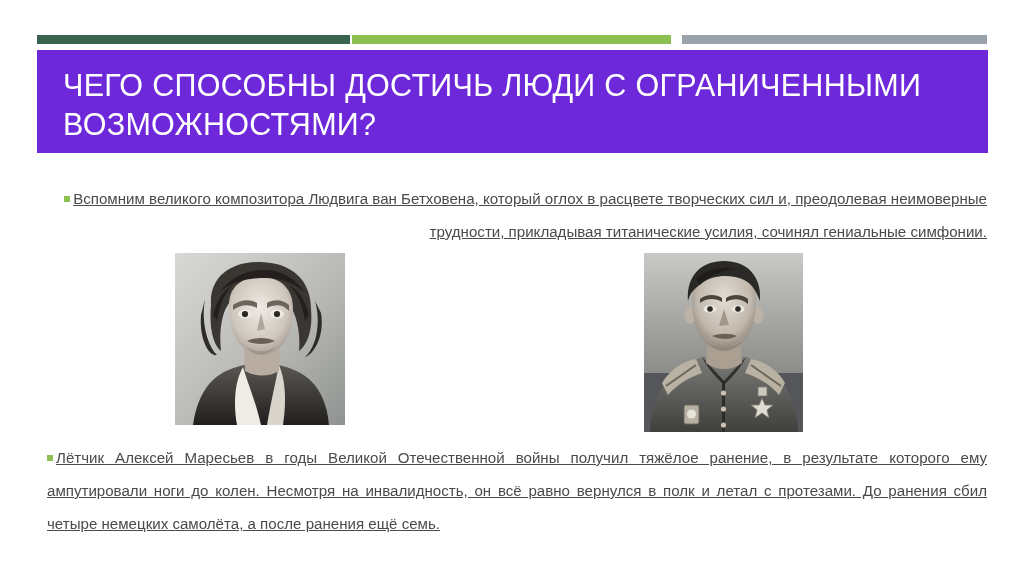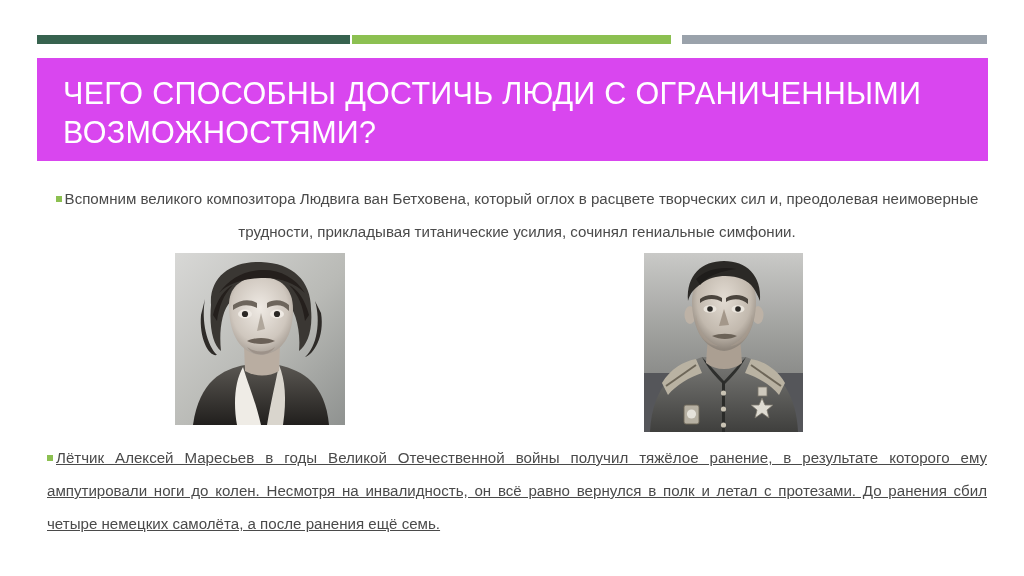--- a/index.html
+++ b/index.html
@@ -32,24 +32,23 @@
   .rule-green { left: 352px; width: 319px; background: #8cc051; }
   .rule-gray  { left: 682px; width: 305px; background: #9aa2ab; }
 
   
   .title-banner {
     position: absolute;
     left: 37px;
     top: 50px;
     width: 951px;
     height: 103px;
-    background: #d946ef;
+    background: #6d28d9;
     box-sizing: border-box;
     padding: 16px 26px 0 26px;
-    margin-top: 8px;
   }
   .title-text {
     color: #ffffff;
     font-size: 30.5px;
     line-height: 39px;
     letter-spacing: 0.3px;
     font-weight: 400;
     white-space: pre-line;
     font-family: "Liberation Sans", sans-serif;
   }
@@ -57,21 +56,21 @@
   
   .body-block {
     position: absolute;
     left: 47px;
     width: 940px;
     color: #4a4a4a;
     font-size: 15.1px;
     line-height: 33px;
     font-family: "Liberation Sans", sans-serif;
   }
-  .para-1 { top: 182px; text-align: center; }
+  .para-1 { top: 182px; text-align: right; text-decoration: underline; }
   .para-2 { top: 441px; text-align: justify; text-decoration: underline; }
 
   .bullet-sq {
     display: inline-block;
     width: 6px;
     height: 6px;
     background: #8cc051;
     vertical-align: middle;
     position: relative;
     top: -1px;

